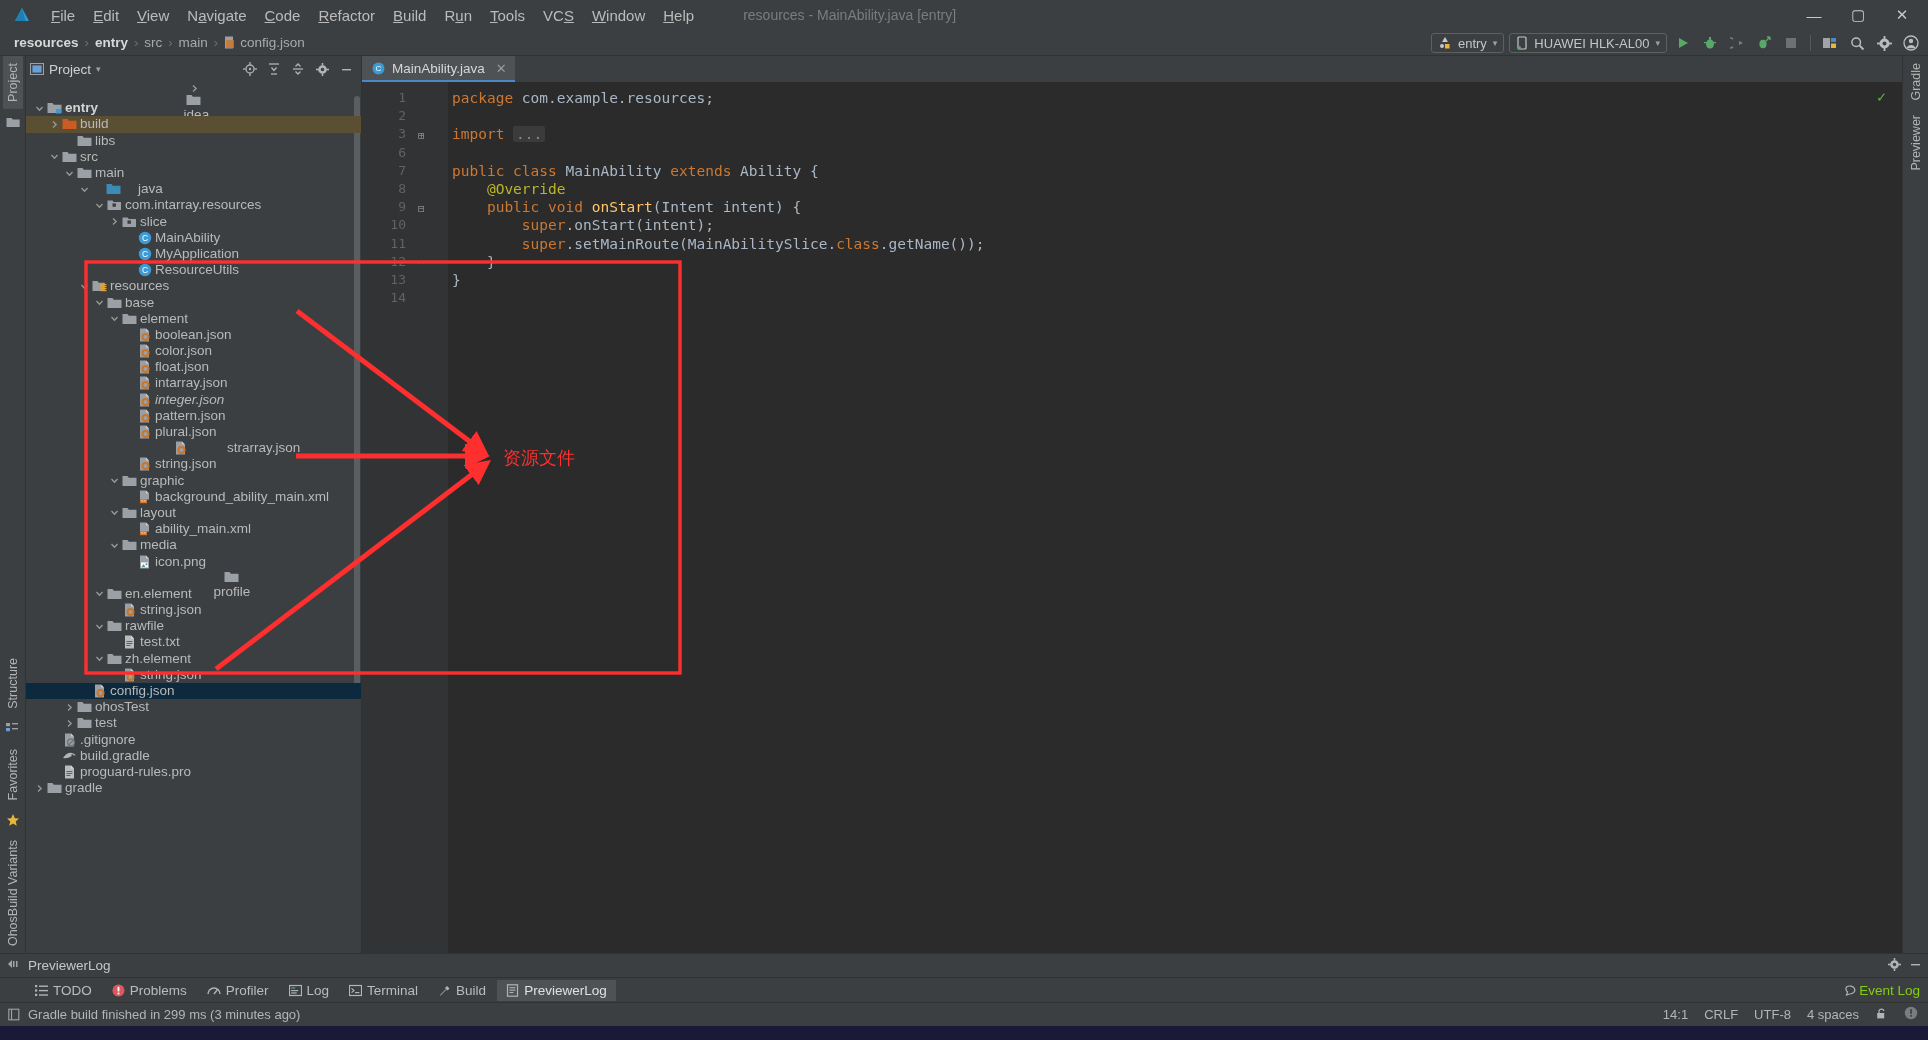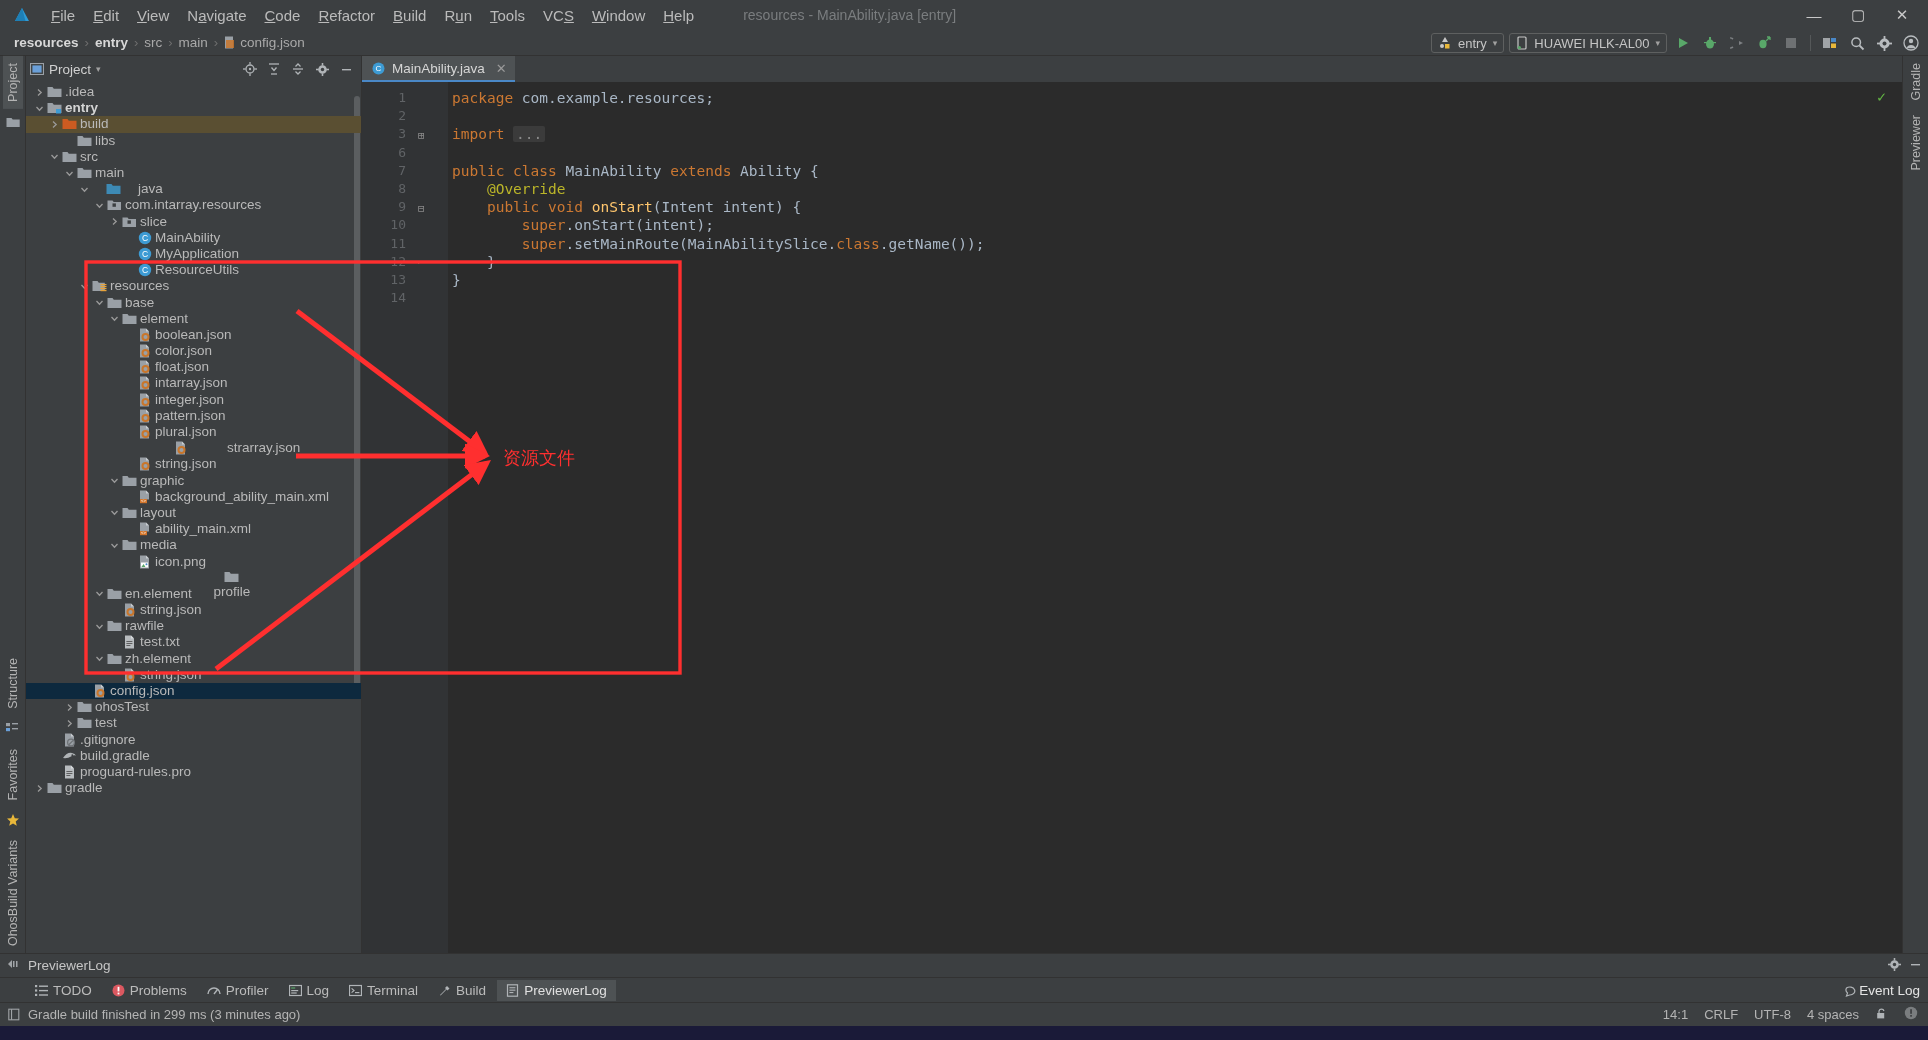--- a/index.html
+++ b/index.html
@@ -145,21 +145,21 @@
   .previewer-bar .right { position:absolute; right: 6px; display: flex; gap: 8px; align-items:center; }
 
   
   .bottom-tabs {
     height: 25px; background: #3c3f41; display: flex; align-items: center;
     padding-left: 26px; gap: 2px; font-size: 13.5px; flex: none;
     border-top: 1px solid #323232;
   }
   .btab { display: flex; align-items: center; gap: 5px; padding: 3px 9px; color: #bbbbbb; }
   .btab.active { background: #4e5254; color: #e0e0e0; }
-  .bottom-tabs .right { margin-left: auto; margin-right: 8px; display: flex; align-items: center; gap: 1px; color: #e5e5e5; }
+  .bottom-tabs .right { margin-left: auto; margin-right: 8px; display: flex; gap: 1px; color: #84cc16; }
 
   
   .statusbar {
     height: 24px; background: #3c3f41; display: flex; align-items: center;
     font-size: 13px; color: #b4b4b4; padding-left: 8px; flex: none;
     border-top: 1px solid #323232; position: relative;
   }
   .statusbar .right { position: absolute; right: 10px; display: flex; align-items: center; gap: 16px; }
   .taskbar { height: 14px; background: #1a1a38; flex: none; }
 
@@ -386,21 +386,21 @@
             </span>
           <span>
               <svg width="13" height="13" viewBox="0 0 13 13">
                 <rect x="2" y="6" width="9" height="1.4" fill="#b0b4b7"></rect>
               </svg>
             </span>
         </span>
       </div>
       <div class="tree" id="tree">
         <div class="tree-scroll"></div>
-      <div class="tr" style="padding-left: 6px;">
+      <div class="tr" style="padding-left: 6px; flex-direction: column;">
             <span class="tw">
               <svg width="9" height="9" viewBox="0 0 9 9">
                 <polyline points="3,1.5 6.2,4.5 3,7.5" fill="none" stroke="#9a9a9a" stroke-width="1.3"></polyline>
               </svg>
             </span>
             <span class="ti">
               <svg width="15" height="14" viewBox="0 0 15 14">
                 <path d="M0.5 2 h5 l1.3 1.7 h7.7 v8.3 h-14z" fill="#9aa0a6"></path>
               </svg>
             </span>
@@ -625,21 +625,21 @@
             <span class="ti">
               <svg width="14" height="14" viewBox="0 0 14 14">
                 <path d="M2 0.5 h6 l3 3 v10 h-9z" fill="#9aa0a6"></path>
                 <path d="M8 0.5 v3 h3z" fill="#c8ccd0"></path>
                 <circle cx="7.5" cy="9" r="4" fill="#c9762b"></circle>
                 <circle cx="7.5" cy="9" r="2" fill="#9aa0a6"></circle>
               </svg>
             </span>
             <span class="tl">intarray.json</span>
           </div>
-          <div class="tr" style="padding-left: 96px;">
+          <div class="tr" style="padding-left: 96px; font-style: italic;">
             <span class="tw"></span>
             <span class="ti">
               <svg width="14" height="14" viewBox="0 0 14 14">
                 <path d="M2 0.5 h6 l3 3 v10 h-9z" fill="#9aa0a6"></path>
                 <path d="M8 0.5 v3 h3z" fill="#c8ccd0"></path>
                 <circle cx="7.5" cy="9" r="4" fill="#c9762b"></circle>
                 <circle cx="7.5" cy="9" r="2" fill="#9aa0a6"></circle>
               </svg>
             </span>
             <span class="tl">integer.json</span>

